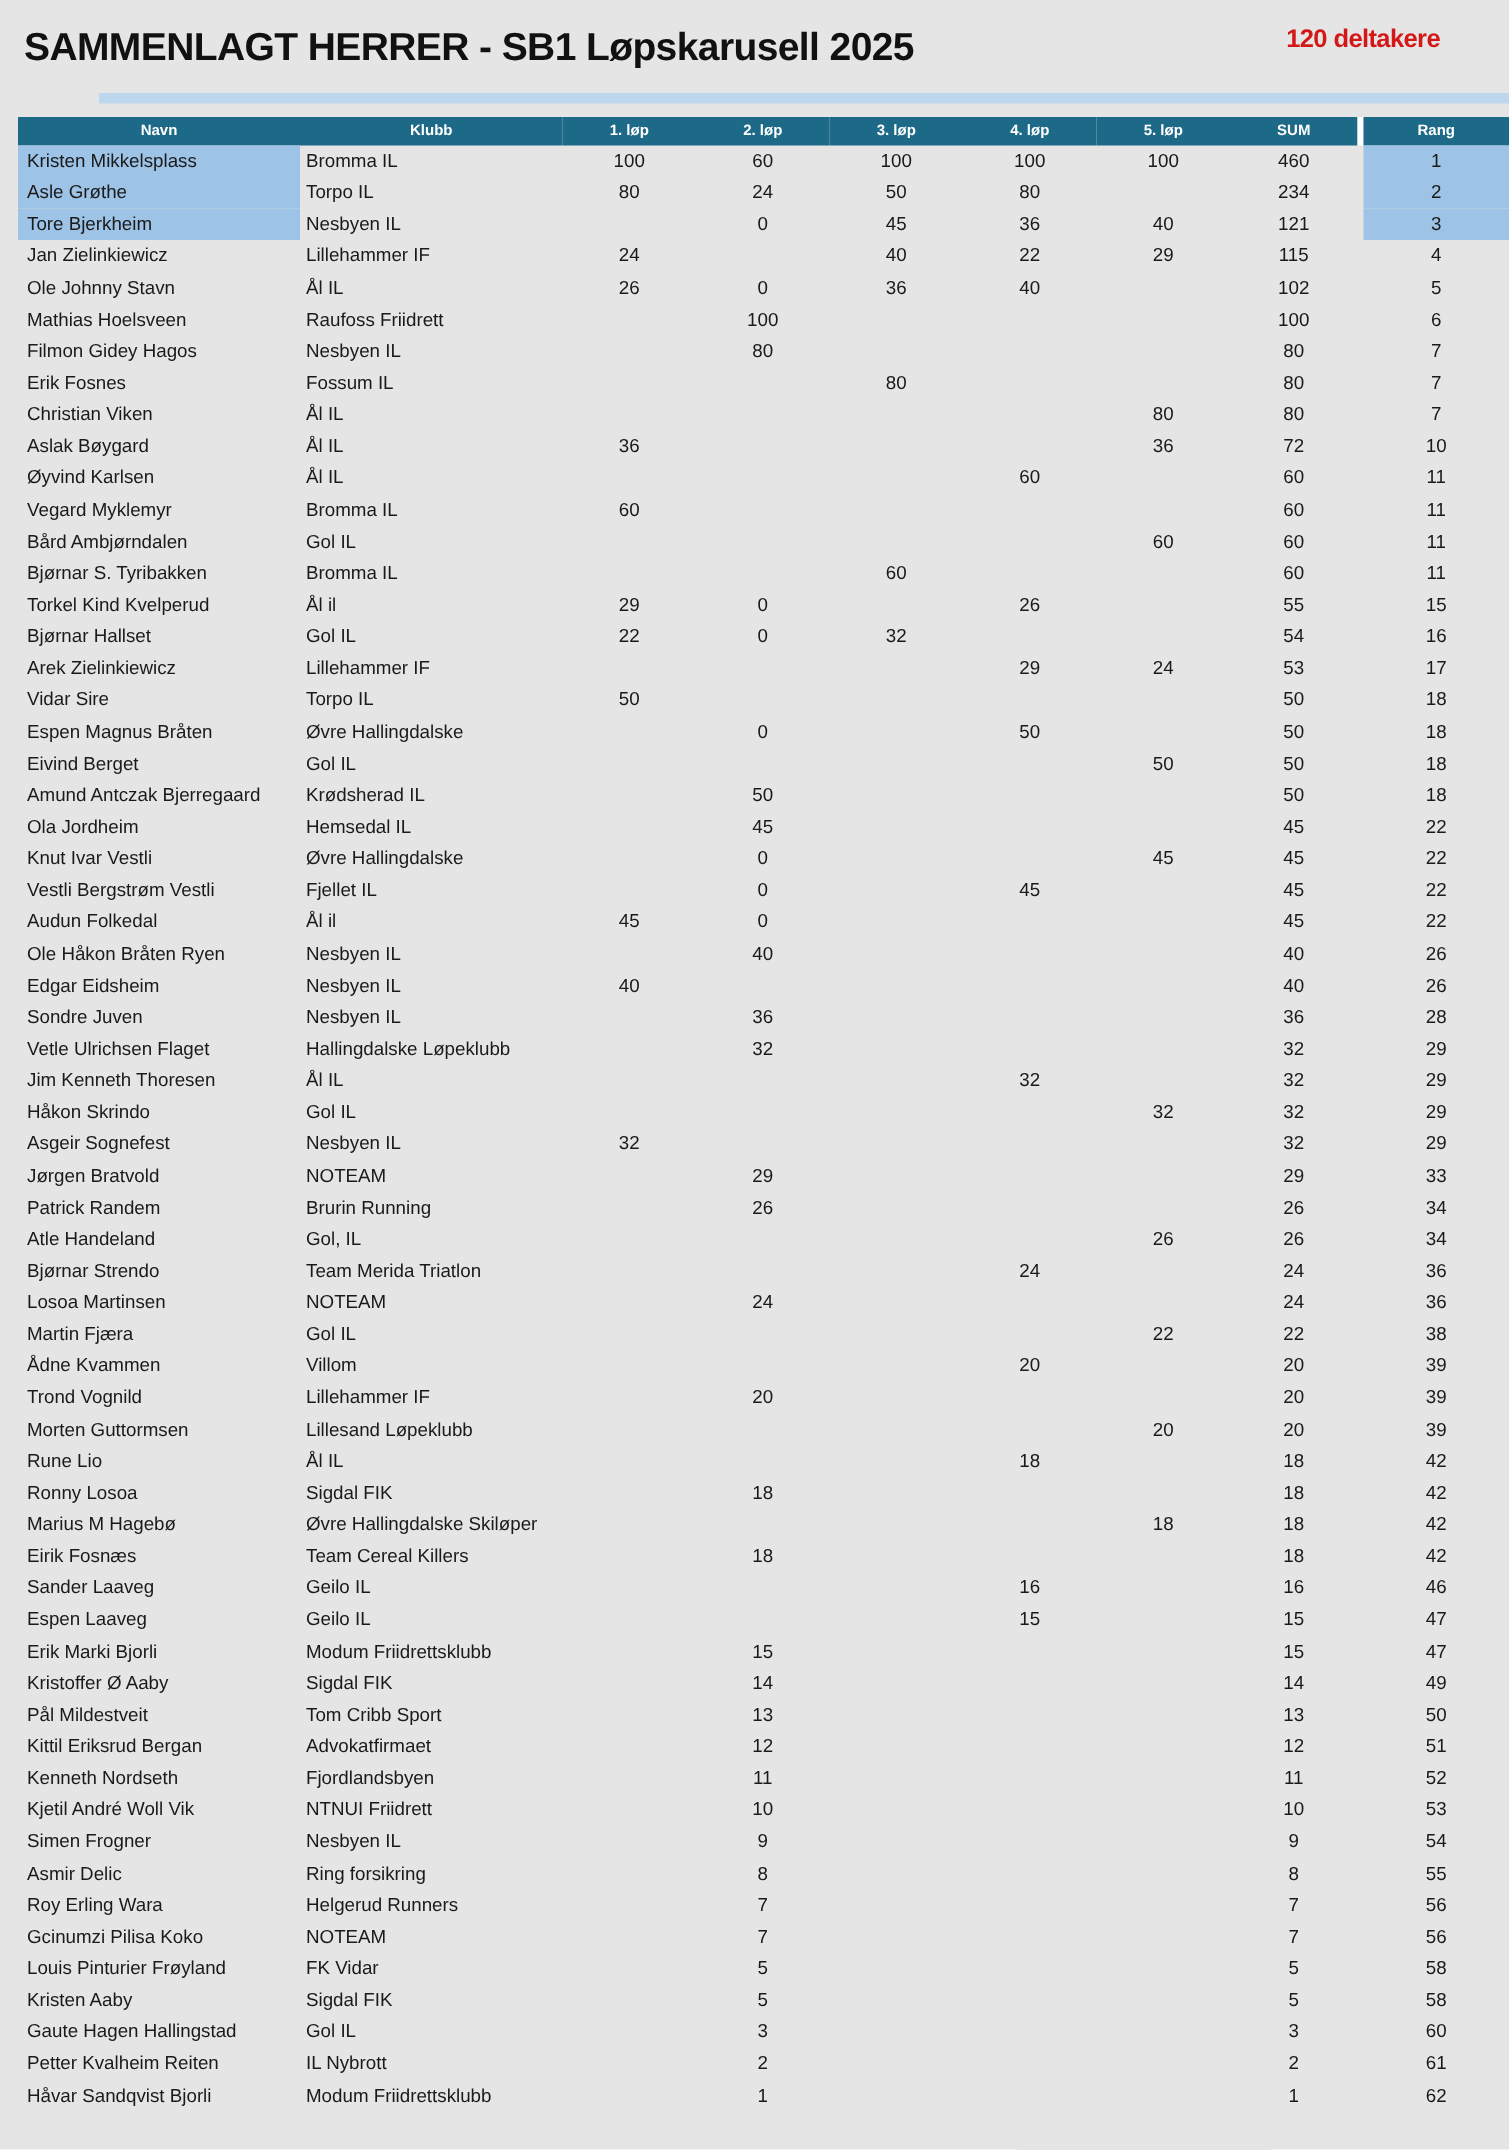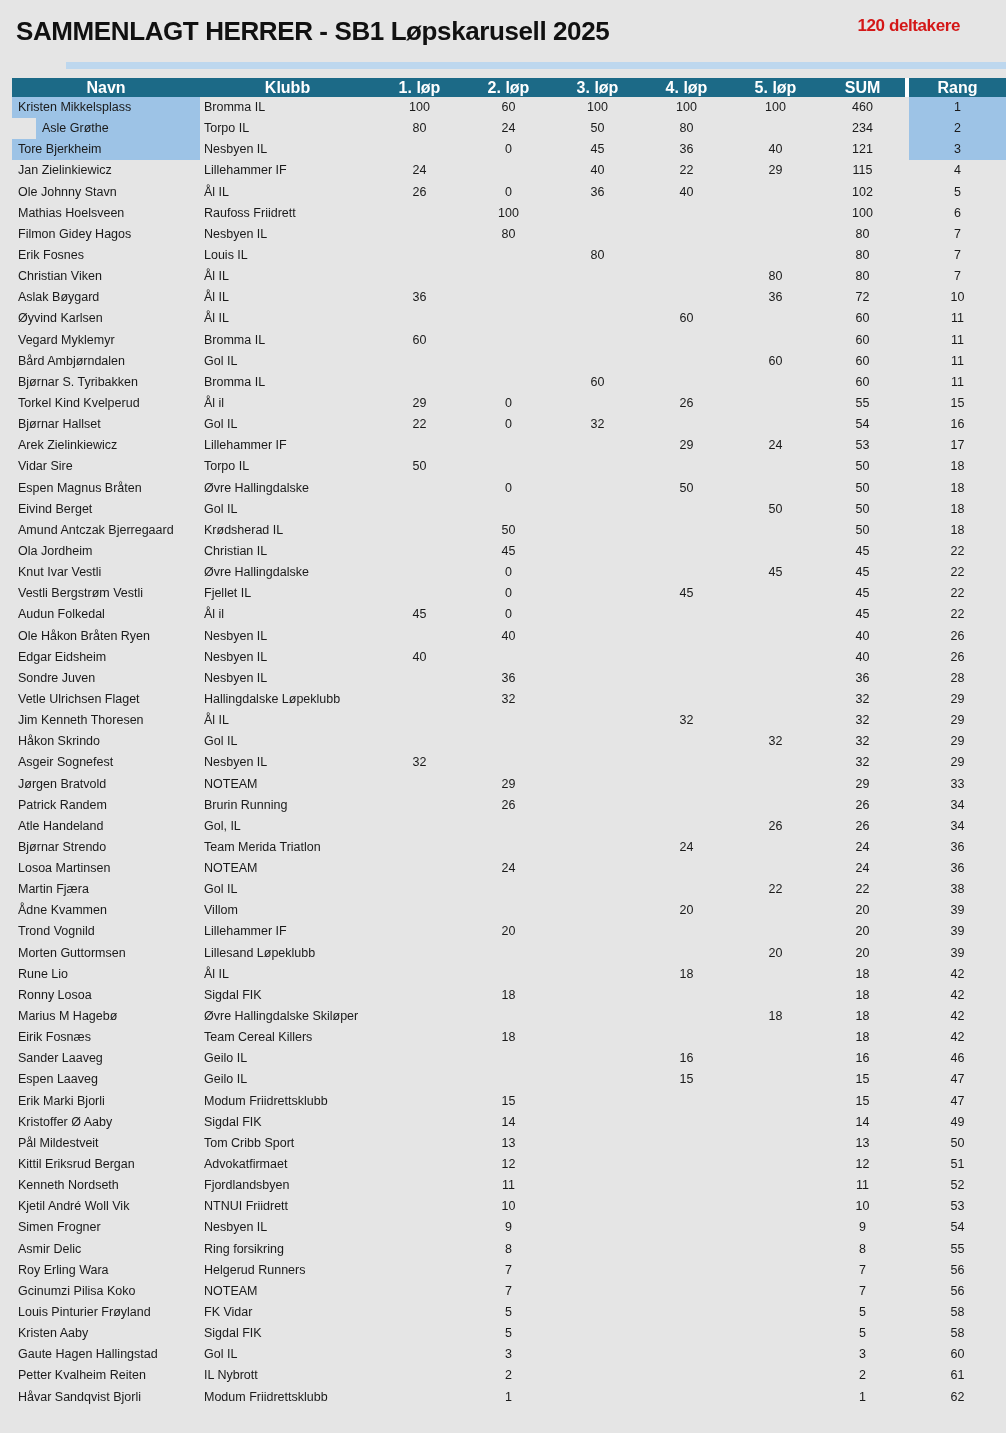--- a/index.html
+++ b/index.html
@@ -28,21 +28,21 @@
   }
   .table-wrap{
     position:absolute;left:12px;top:78px;width:994px;
   }
   .thead,.trow{
     display:grid;
     grid-template-columns:188px 175px 89px 89px 89px 89px 89px 85px 4px 97px;
   }
   .thead{height:19px;}
   .thead .hcell{
-    color:#ffffff;font-size:16px;font-weight:bold;
+    color:#ffffff;font-size:10px;font-weight:bold;
     display:flex;align-items:center;justify-content:center;
     height:19px;
   }
   .thead .hgap{background:#ffffff;}
   .trow{height:21.15px;align-items:center;font-size:12.5px;}
   .cell{
     height:21.15px;line-height:21.15px;
     white-space:nowrap;overflow:hidden;
   }
   .c-navn{text-align:left;padding-left:6px;}
@@ -82,21 +82,21 @@
           <div class="cell c-l1">100</div>
           <div class="cell c-l2">60</div>
           <div class="cell c-l3">100</div>
           <div class="cell c-l4">100</div>
           <div class="cell c-l5">100</div>
           <div class="cell c-sum">460</div>
           <div class="cell c-gap"></div>
           <div class="cell c-rang" style="background: rgb(157, 195, 230);">1</div>
         </div>
         <div class="trow">
-          <div class="cell c-navn" style="background: rgb(157, 195, 230); margin-left: 24px;">Asle Grøthe</div>
+          <div class="cell c-navn" style="background: rgb(157, 195, 230);">Asle Grøthe</div>
           <div class="cell c-klubb">Torpo IL</div>
           <div class="cell c-l1">80</div>
           <div class="cell c-l2">24</div>
           <div class="cell c-l3">50</div>
           <div class="cell c-l4">80</div>
           <div class="cell c-l5"></div>
           <div class="cell c-sum">234</div>
           <div class="cell c-gap"></div>
           <div class="cell c-rang" style="background: rgb(157, 195, 230);">2</div>
         </div>
@@ -155,21 +155,21 @@
           <div class="cell c-l2">80</div>
           <div class="cell c-l3"></div>
           <div class="cell c-l4"></div>
           <div class="cell c-l5"></div>
           <div class="cell c-sum">80</div>
           <div class="cell c-gap"></div>
           <div class="cell c-rang">7</div>
         </div>
         <div class="trow">
           <div class="cell c-navn">Erik Fosnes</div>
-          <div class="cell c-klubb">Louis IL</div>
+          <div class="cell c-klubb">Fossum IL</div>
           <div class="cell c-l1"></div>
           <div class="cell c-l2"></div>
           <div class="cell c-l3">80</div>
           <div class="cell c-l4"></div>
           <div class="cell c-l5"></div>
           <div class="cell c-sum">80</div>
           <div class="cell c-gap"></div>
           <div class="cell c-rang">7</div>
         </div>
         <div class="trow">
@@ -323,21 +323,21 @@
           <div class="cell c-l2">50</div>
           <div class="cell c-l3"></div>
           <div class="cell c-l4"></div>
           <div class="cell c-l5"></div>
           <div class="cell c-sum">50</div>
           <div class="cell c-gap"></div>
           <div class="cell c-rang">18</div>
         </div>
         <div class="trow">
           <div class="cell c-navn">Ola Jordheim</div>
-          <div class="cell c-klubb">Christian IL</div>
+          <div class="cell c-klubb">Hemsedal IL</div>
           <div class="cell c-l1"></div>
           <div class="cell c-l2">45</div>
           <div class="cell c-l3"></div>
           <div class="cell c-l4"></div>
           <div class="cell c-l5"></div>
           <div class="cell c-sum">45</div>
           <div class="cell c-gap"></div>
           <div class="cell c-rang">22</div>
         </div>
         <div class="trow">

